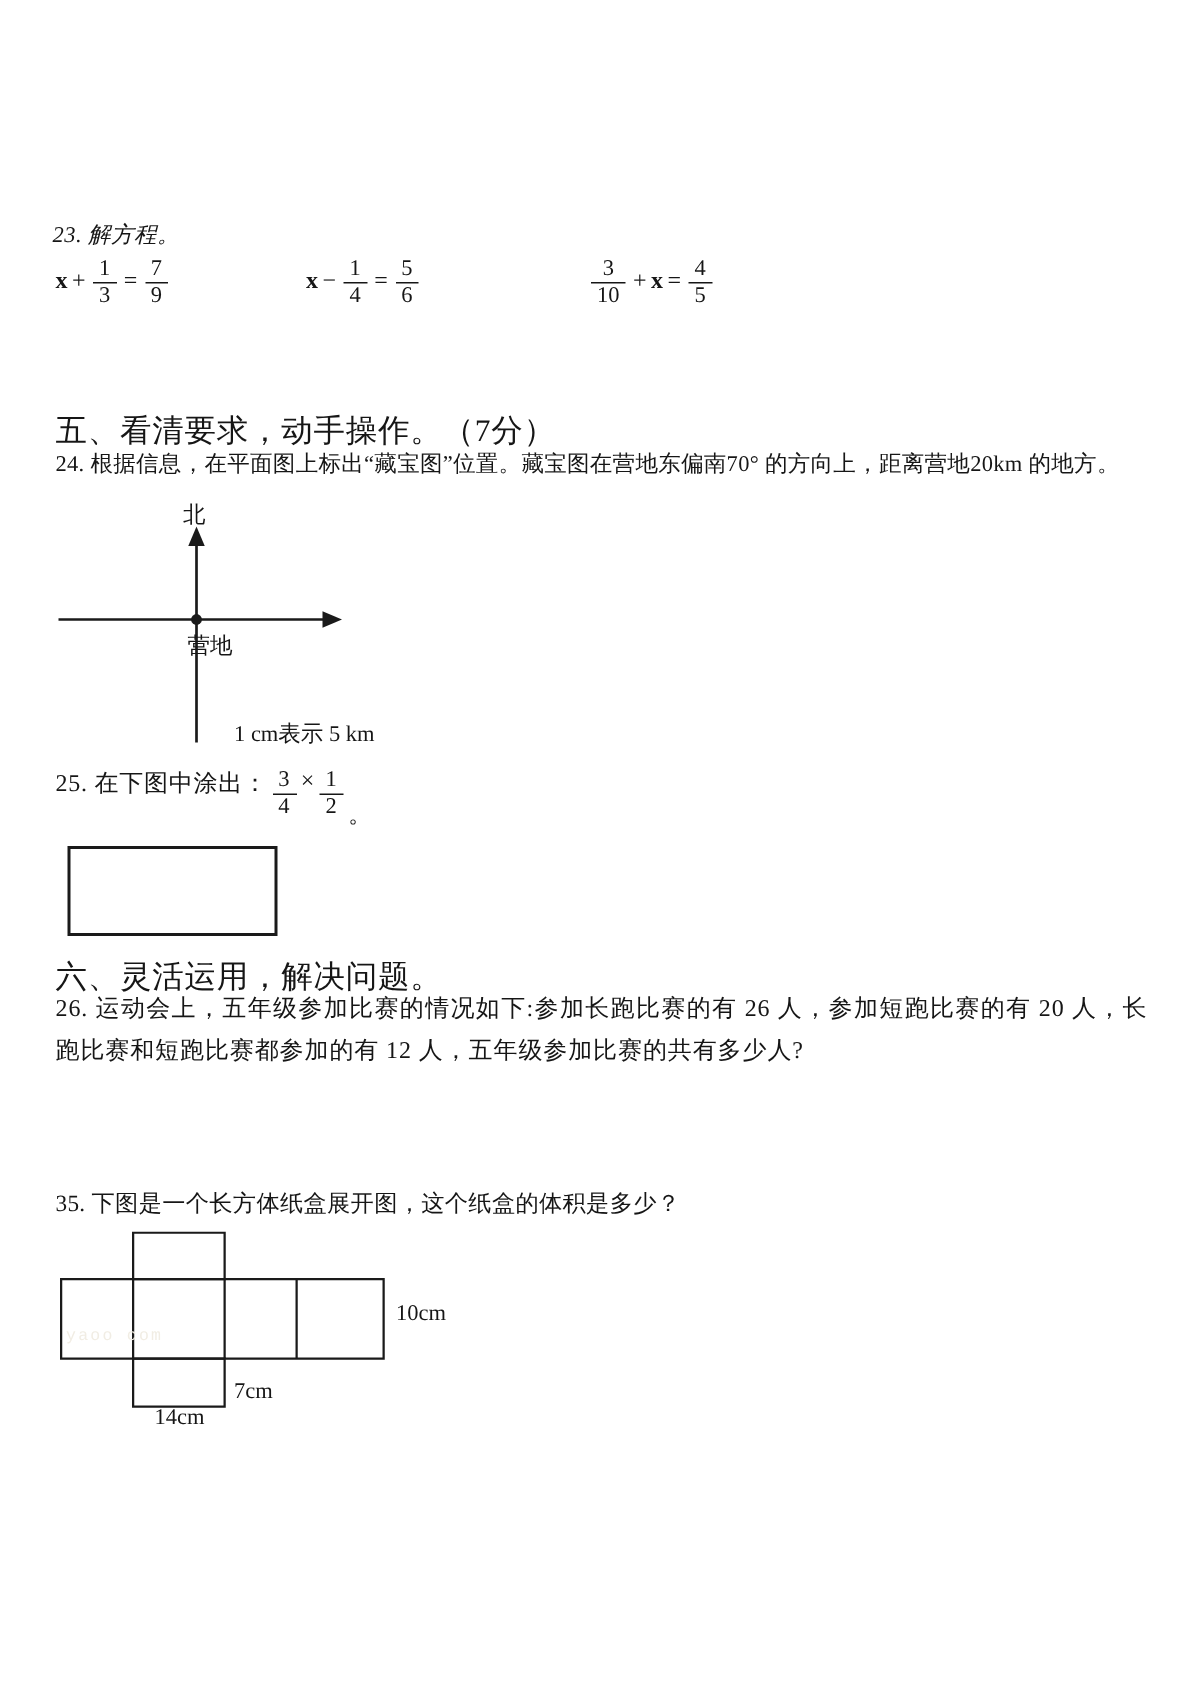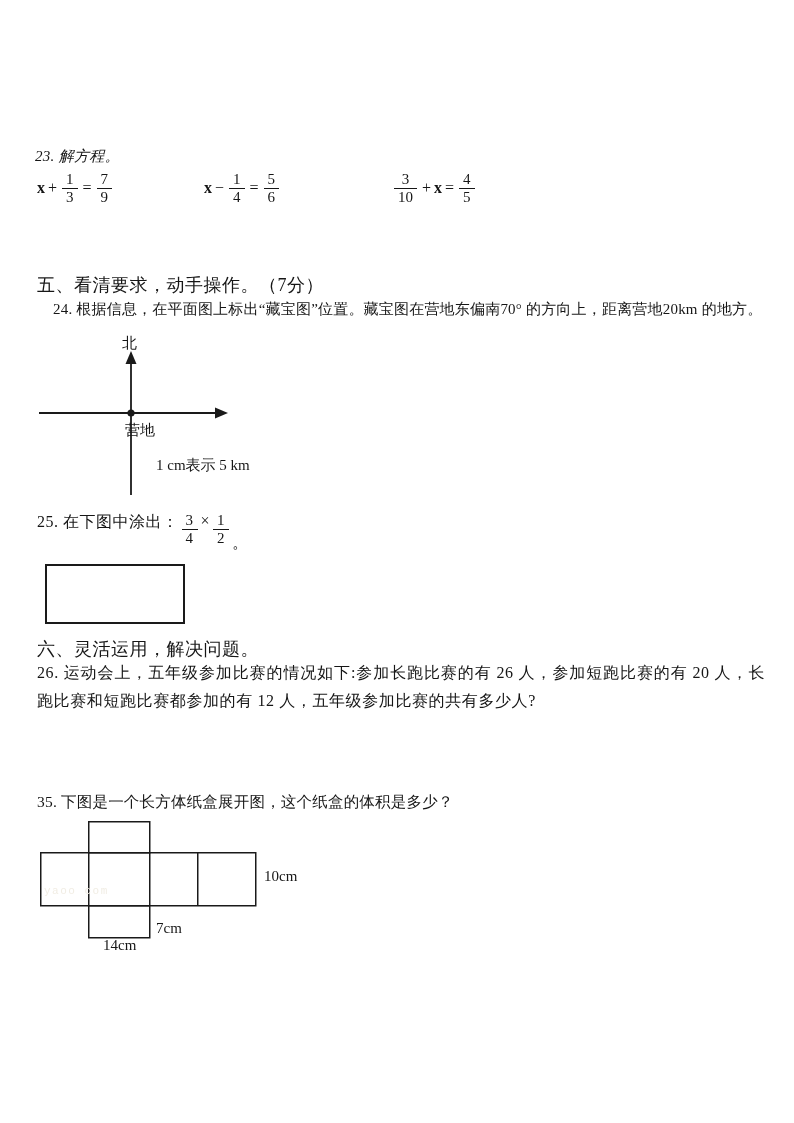--- a/index.html
+++ b/index.html
@@ -5,21 +5,21 @@
   * { margin:0; padding:0; box-sizing:border-box; }
   html,body { background:#ffffff; }
   body {
     width:794px; height:1123px; position:relative; overflow:hidden;
     font-family:"Liberation Serif","DejaVu Serif",serif; color:#161616;
   }
   .abs { position:absolute; }
 
   
   .qtitle { font-size:15px; letter-spacing:0.3px; white-space:nowrap; }
-  .sechead { font-size:18px; letter-spacing:0.5px; white-space:nowrap; }
+  .sechead { font-size:21px; letter-spacing:0.5px; white-space:nowrap; }
   .qtext  { font-size:15px; letter-spacing:0.2px; }
   .q26text{ font-size:16px; line-height:28px; text-align:justify; letter-spacing:0.6px; }
 
   
   .eqrow { display:flex; align-items:center; height:40px; font-size:17px; }
   .eqrow .var { font-weight:700; font-size:16px; padding:0 1px; }
   .eqrow .op  { font-size:16px; padding:0 2px; }
   .frac { display:inline-flex; flex-direction:column; align-items:center;
           font-size:15px; line-height:1.12; margin:0 3px; vertical-align:middle; }
   .frac .num { padding:0 4px; }
@@ -77,37 +77,37 @@
     <span class="var">x</span>
     <span class="op">=</span>
     <span class="frac">
       <span class="num">4</span>
       <span class="den">5</span>
     </span>
 </div>
 
 <div class="abs sechead" style="left:37px; top:273px;">五、看清要求，动手操作。（7分）</div>
 
-<div class="abs qtext" style="left:37px; top:300px; width:732px;margin-left:16px;">24. 根据信息，在平面图上标出“藏宝图”位置。藏宝图在营地东偏南70° 的方向上，距离营地20km 的地方。</div>
+<div class="abs qtext" style="left:37px; top:300px; width:732px;">24. 根据信息，在平面图上标出“藏宝图”位置。藏宝图在营地东偏南70° 的方向上，距离营地20km 的地方。</div>
 
 <svg class="abs" style="left:30px; top:330px;" width="210" height="170" viewBox="0 0 210 170">
 
   <line x1="101" y1="31" x2="101" y2="165" stroke="#1a1a1a" stroke-width="1.8"></line>
 
   <polygon points="101,21 95.5,34 106.5,34" fill="#1a1a1a"></polygon>
 
   <line x1="9" y1="83" x2="188" y2="83" stroke="#1a1a1a" stroke-width="1.8"></line>
 
   <polygon points="198,83 185,77.5 185,88.5" fill="#1a1a1a"></polygon>
 
   <circle cx="101" cy="83" r="3.6" fill="#1a1a1a"></circle>
 </svg>
 <div class="abs diagram-label" style="left:122px; top:334px;">北</div>
 <div class="abs diagram-label" style="left:125px; top:421px;">营地</div>
-<div class="abs diagram-label" style="left:156px; top:456px;">1 cm表示 5 km</div>
+<div class="abs diagram-label" style="left:156px; top:480px;">1 cm表示 5 km</div>
 
 <div class="abs q25row" style="left:37px; top:512px; height:42px;">
   <span>25. 在下图中涂出：</span>
   <span class="frac">
       <span class="num">3</span>
       <span class="den">4</span>
     </span>
     <span class="op">×</span>
     <span class="frac">
       <span class="num">1</span>

